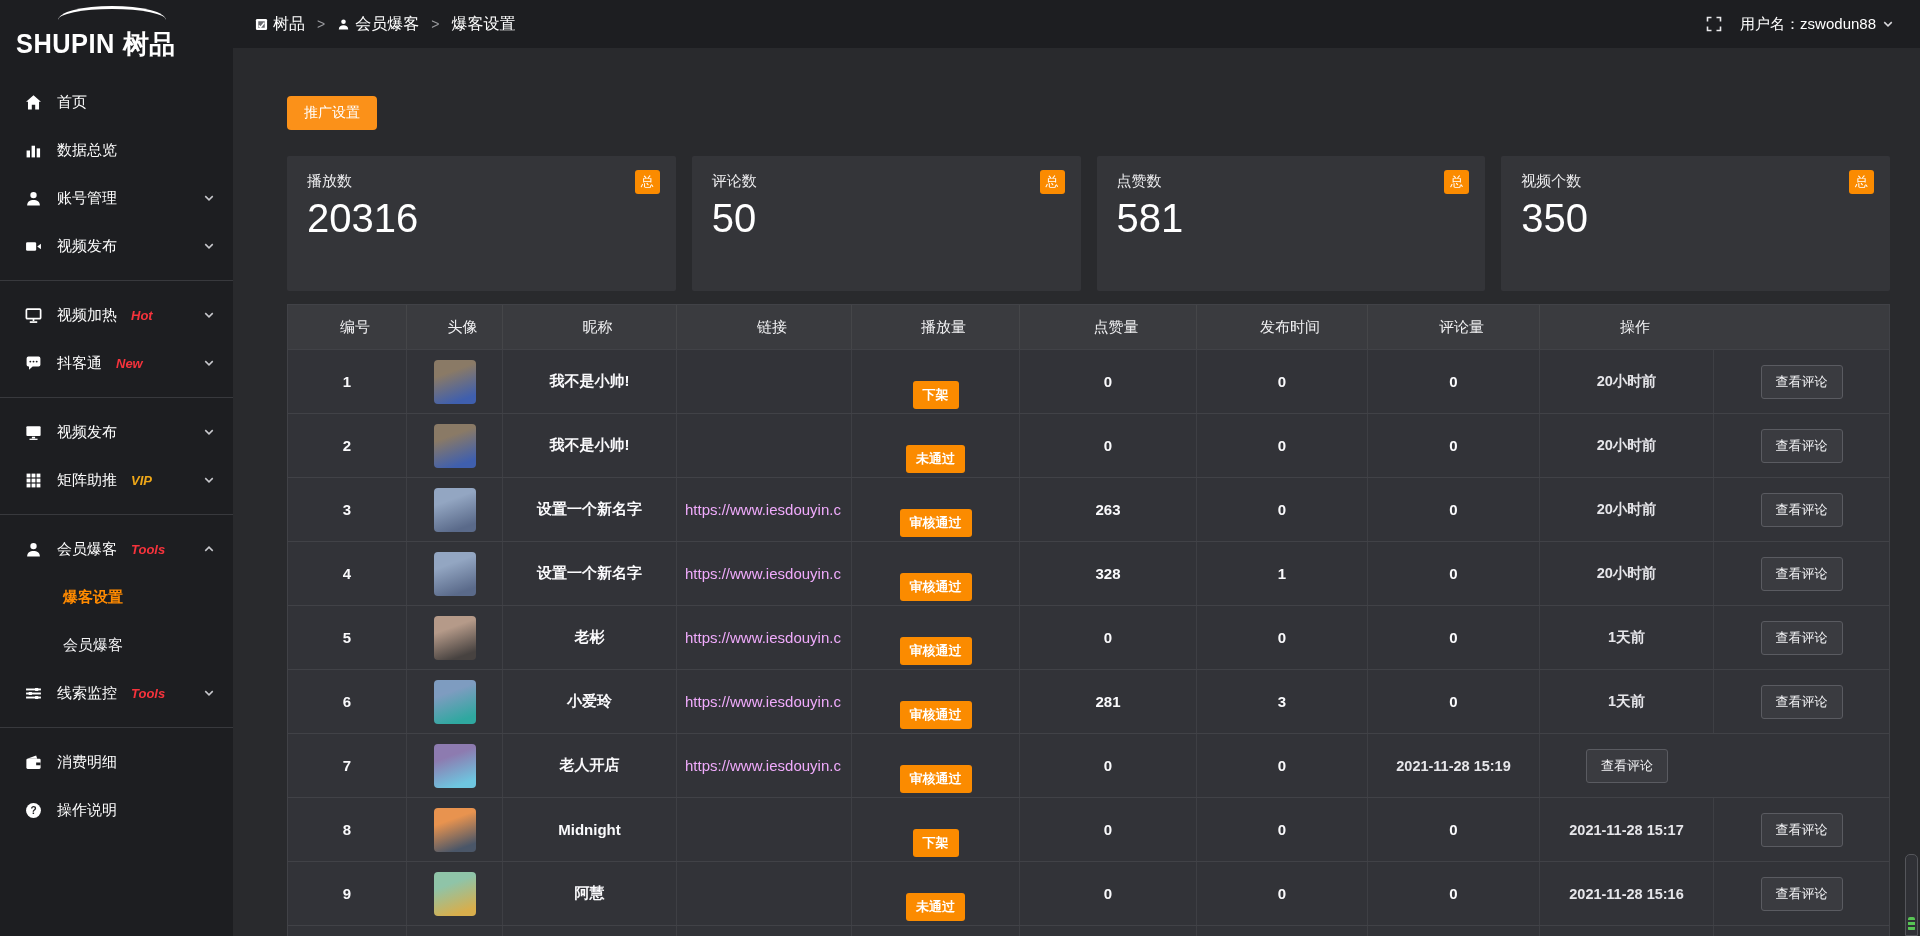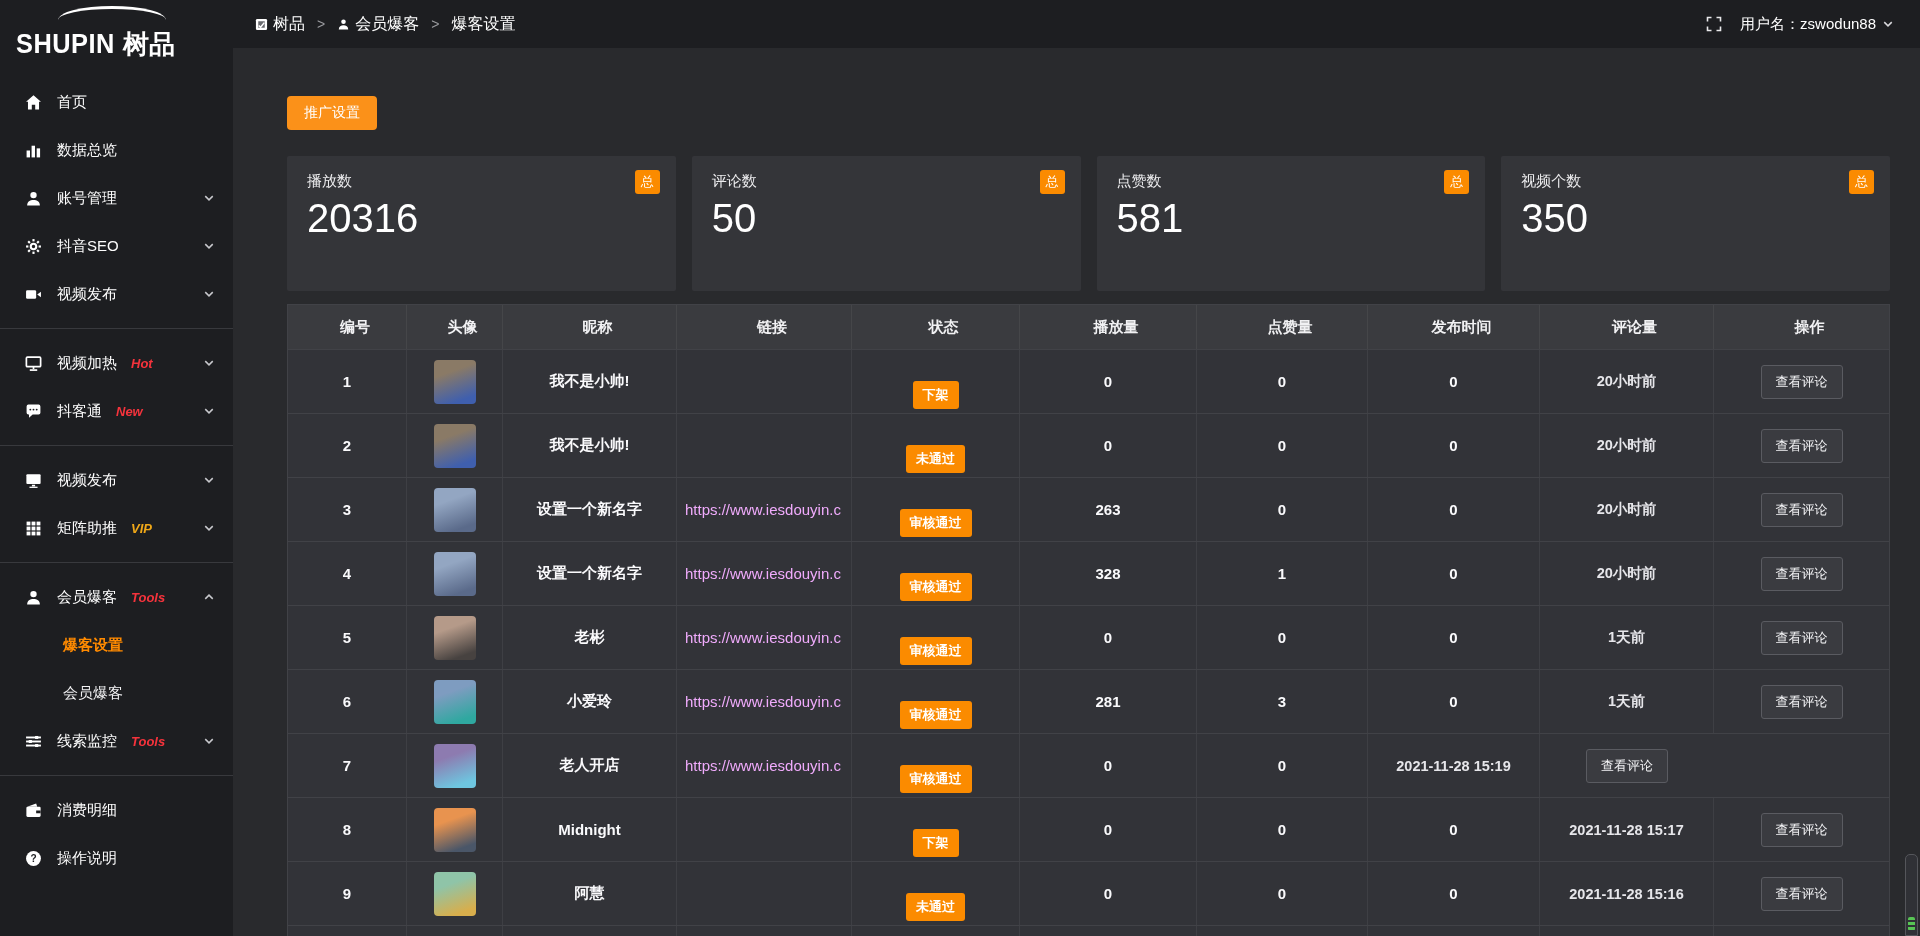--- a/index.html
+++ b/index.html
@@ -53,21 +53,21 @@
   .stat-label { color:#ececee; font-size:15px; }
   .stat-value { color:#fff; font-size:40px; font-weight:500; margin-top:4px; line-height:1.15; }
   .stat-badge { position:absolute; top:14px; right:16px; background:#fb8b00; color:#fff;
     font-size:13px; padding:3px 6px; border-radius:3px; }
 
   
   .table { margin-top:13px; border:1px solid #414247; border-bottom:none;
     --cols:119px 96px 174px 175px 168px 177px 171px 172px 174px 1fr; }
   .thead { display:grid; grid-template-columns:var(--cols); background:#3a3b3f; height:44px; }
   .th { display:flex; align-items:center; justify-content:center; color:#f1f1f3;
-    font-size:15px; font-weight:700; border-right:1px solid #454649;padding-left:16px; }
+    font-size:15px; font-weight:400; border-right:1px solid #454649;padding-left:16px; }
   .th:last-child { border-right:none; }
   .tr { display:grid; grid-template-columns:var(--cols); height:64px; background:#323338;
     border-top:1px solid #414247; }
   .td { display:flex; align-items:center; justify-content:center; color:#e6e6ea;
     font-size:15px; border-right:1px solid #3e3f44; overflow:hidden; }
   .td:last-child { border-right:none; }
   .td.num { font-weight:700; color:#fafafc; }
   .td.time { font-size:14.5px; font-weight:700; }
   .nickname { font-weight:700; color:#fafafc; }
   .avatar { width:42px; height:44px; border-radius:4px; }
@@ -115,43 +115,20 @@
           <span class="mi-label">数据总览</span>
         </div>
         <div class="menu-item">
           <span class="mi-icon">
             <svg viewBox="0 0 16 16" fill="#fff">
               <circle cx="8" cy="4.8" r="3"></circle>
               <path d="M2 14.5 c0-3.6 2.7-5.2 6-5.2 s6 1.6 6 5.2 z"></path>
             </svg>
           </span>
           <span class="mi-label">账号管理</span>
-          <span class="mi-chev">
-            <svg viewBox="0 0 16 16" fill="none" stroke="#c8c9cd" stroke-width="2">
-              <path d="M3 5.5 l5 5 5-5"></path>
-            </svg>
-          </span>
-        </div>
-        <div class="menu-item">
-          <span class="mi-icon">
-            <svg viewBox="0 0 16 16" fill="none" stroke="#fff">
-              <circle cx="8" cy="8" r="2.6" stroke-width="2"></circle>
-              <g stroke-width="2">
-                <path d="M8 1 V3.2"></path>
-                <path d="M8 12.8 V15"></path>
-                <path d="M1 8 H3.2"></path>
-                <path d="M12.8 8 H15"></path>
-                <path d="M3 3 l1.6 1.6"></path>
-                <path d="M11.4 11.4 L13 13"></path>
-                <path d="M13 3 l-1.6 1.6"></path>
-                <path d="M4.6 11.4 L3 13"></path>
-              </g>
-            </svg>
-          </span>
-          <span class="mi-label">抖音SEO</span>
           <span class="mi-chev">
             <svg viewBox="0 0 16 16" fill="none" stroke="#c8c9cd" stroke-width="2">
               <path d="M3 5.5 l5 5 5-5"></path>
             </svg>
           </span>
         </div>
         <div class="menu-item">
           <span class="mi-icon">
             <svg viewBox="0 0 16 16" fill="#fff">
               <rect x="1" y="4" width="9.5" height="8" rx="1.2"></rect>
@@ -374,21 +351,20 @@
             <span class="stat-badge">总</span>
           </div>
         </div>
 
       <div class="table">
         <div class="thead">
             <div class="th">编号</div>
             <div class="th">头像</div>
             <div class="th">昵称</div>
             <div class="th">链接</div>
-            <div class="th">状态</div>
             <div class="th">播放量</div>
             <div class="th">点赞量</div>
             <div class="th">发布时间</div>
             <div class="th">评论量</div>
             <div class="th">操作</div>
           </div>
         <div>
             <div class="tr">
               <div class="td num">1</div>
               <div class="td">

